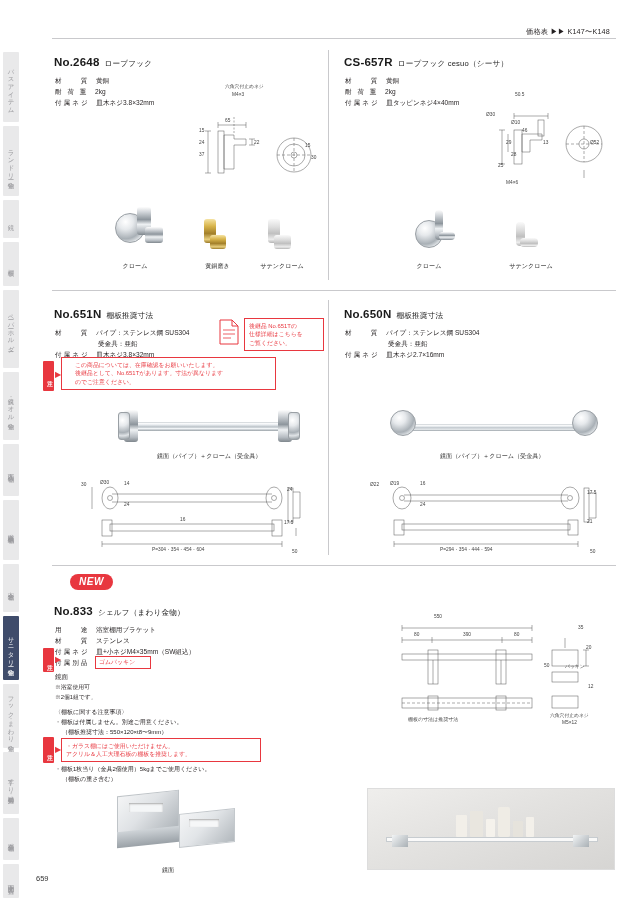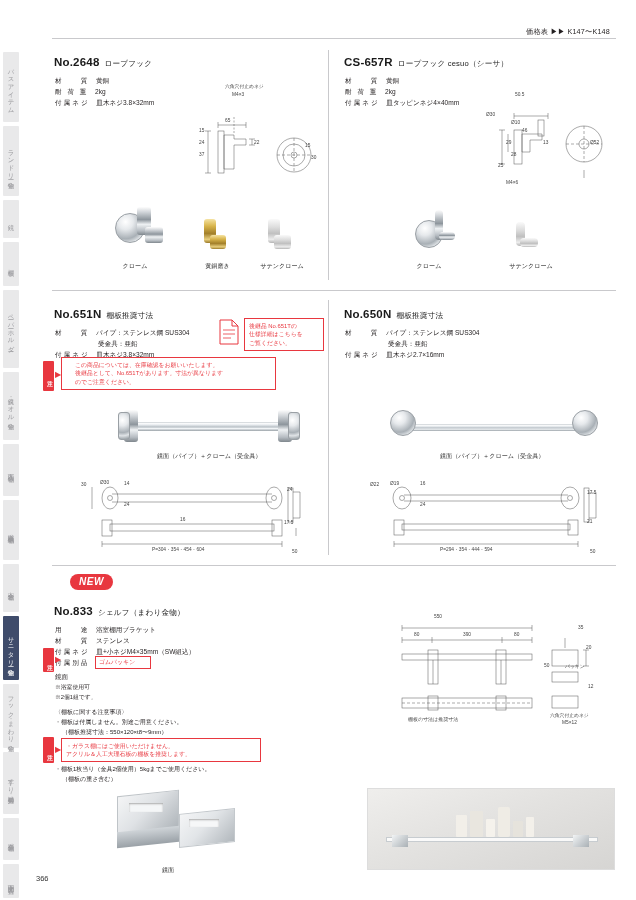--- a/index.html
+++ b/index.html
@@ -492,14 +492,14 @@
     <div style="position:absolute; left:24px; top:46px; width:16px; height:12px; background:linear-gradient(135deg,#f2f4f5,#a9b0b5);"></div>
     <div style="position:absolute; left:205px; top:46px; width:16px; height:12px; background:linear-gradient(135deg,#f2f4f5,#a9b0b5);"></div>
     <div style="position:absolute; left:88px; top:26px; width:11px; height:22px; background:#f2efe9; border-radius:1px;"></div>
     <div style="position:absolute; left:102px; top:22px; width:13px; height:26px; background:#e9e6df; border-radius:1px;"></div>
     <div style="position:absolute; left:118px; top:30px; width:9px; height:18px; background:#f5f2ec; border-radius:1px;"></div>
     <div style="position:absolute; left:130px; top:18px; width:12px; height:30px; background:#efece5; border-radius:2px;"></div>
     <div style="position:absolute; left:145px; top:32px; width:10px; height:16px; background:#e6e3dc; border-radius:1px;"></div>
     <div style="position:absolute; left:158px; top:28px; width:8px; height:20px; background:#f3f0ea; border-radius:1px;"></div>
   </div>
 
-  <div class="pagenum">366</div>
+  <div class="pagenum">659</div>
 </div>
 
 </body></html>

